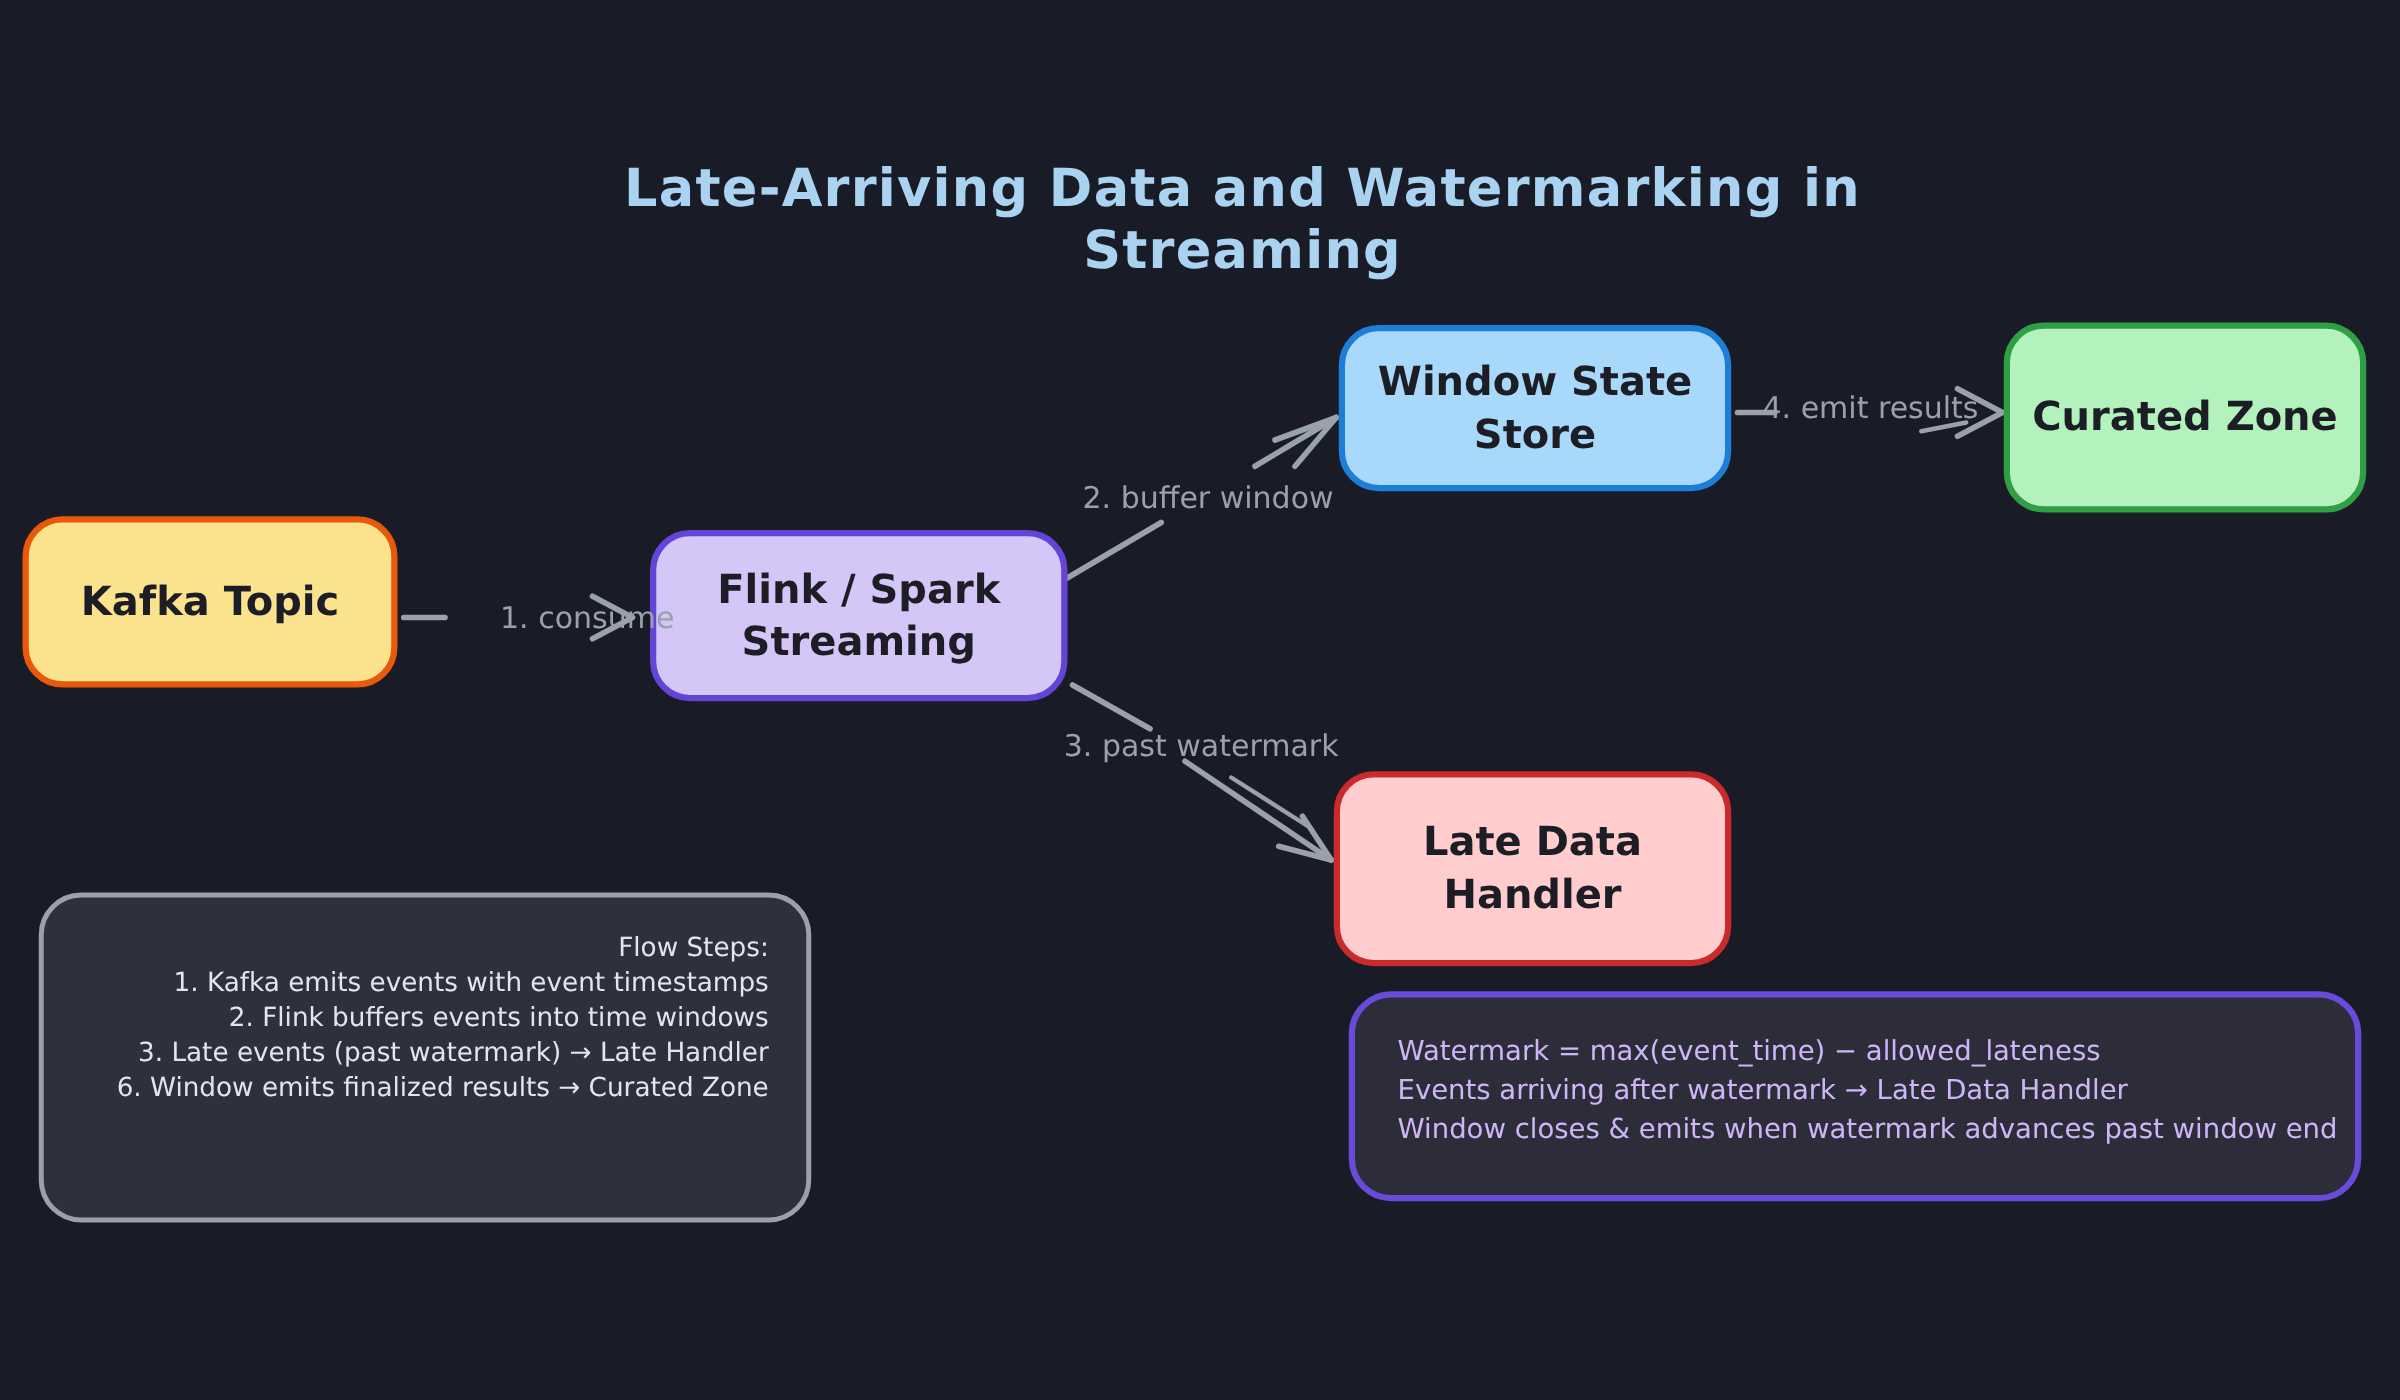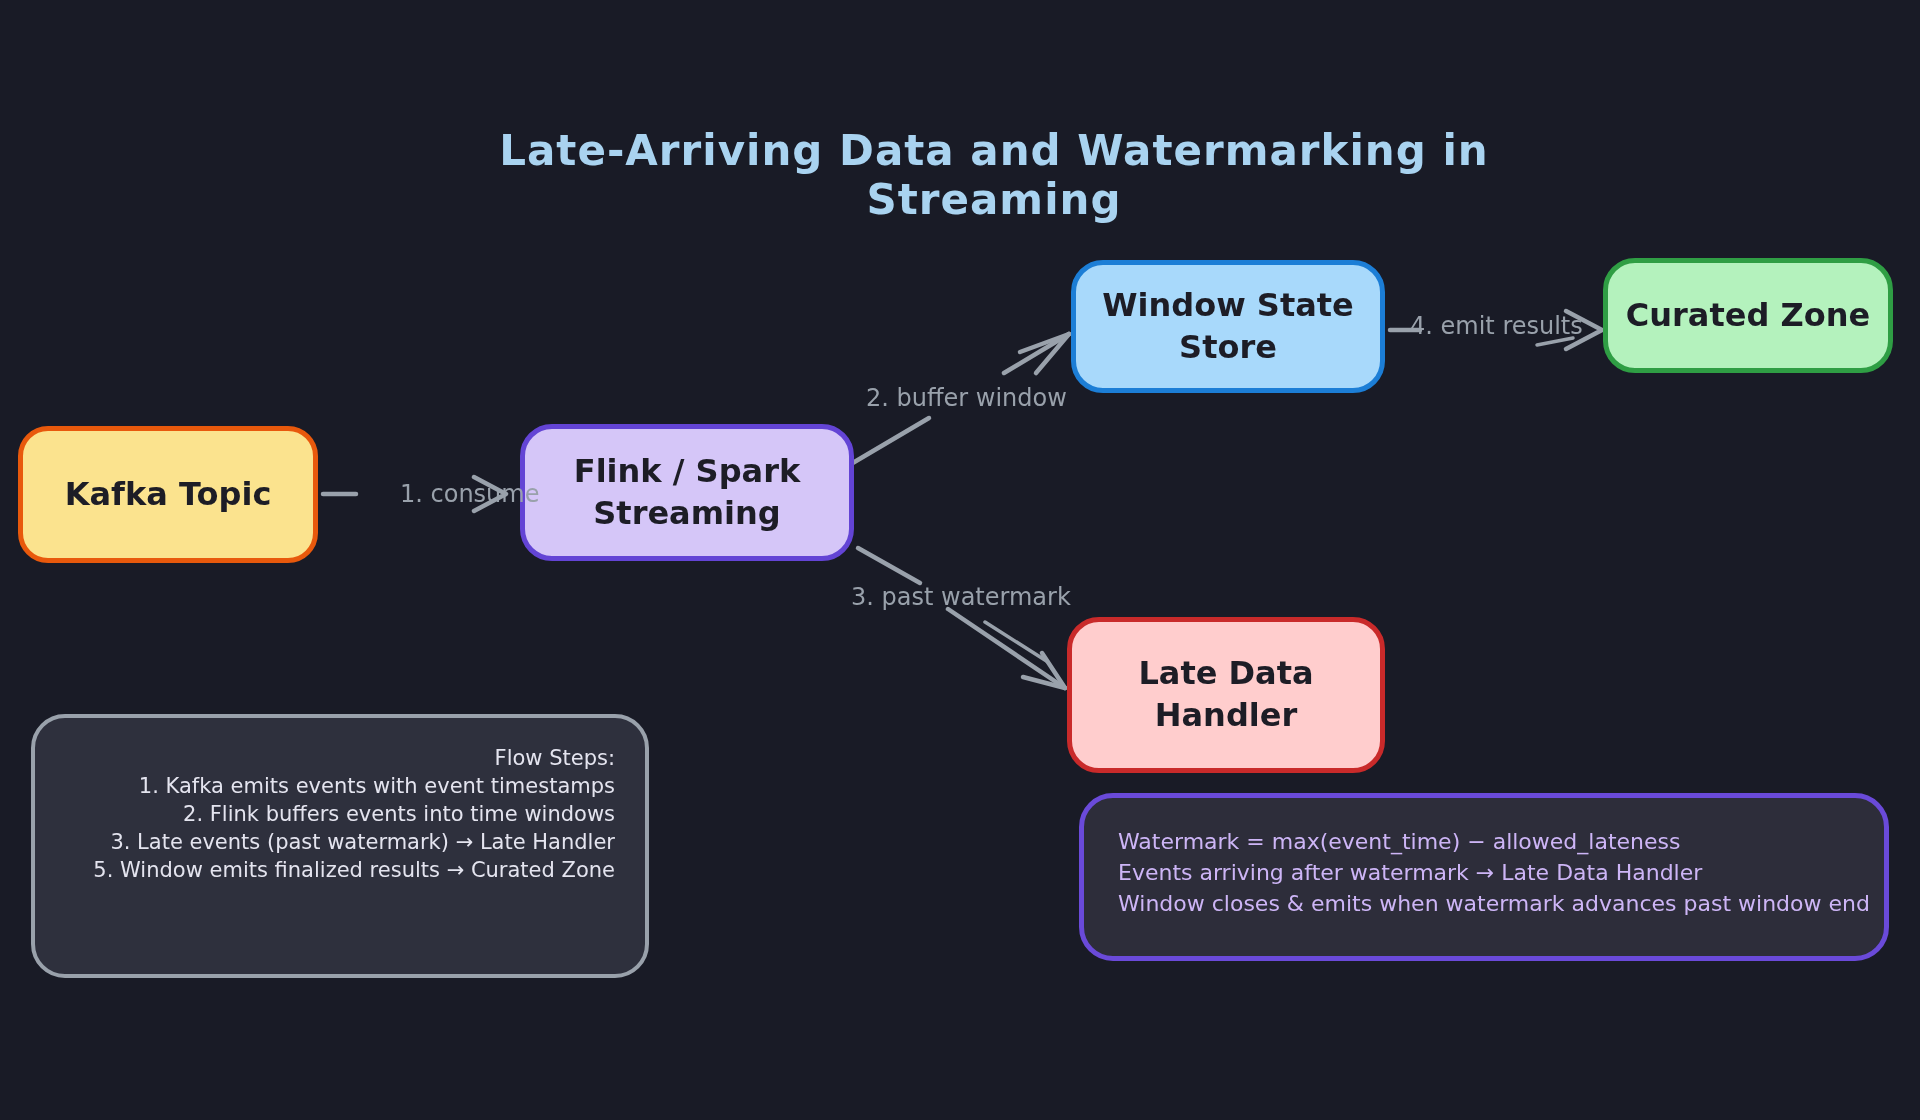--- a/index.html
+++ b/index.html
@@ -13,24 +13,24 @@
     font-size:42px;font-weight:bold;letter-spacing:1px;color:#A9D3F0;
   }
   svg.arrows{position:absolute;left:0;top:0;width:1920px;height:1120px;}
   .node{
     position:absolute;box-sizing:border-box;
     border:5px solid #000;border-radius:32px;
     display:flex;flex-direction:column;align-items:center;justify-content:center;
     font-weight:bold;font-size:32px;line-height:1.3;color:#1D1D26;
   }
   .node .nline{white-space:nowrap;}
-  .node-kafka  {left:18px;  top:426px; width:300px; height:137px;border-radius:30px;}
+  .node-kafka  {left:18px;  top:413px; width:300px; height:137px;}
   .node-flink  {left:520px; top:424px; width:334px; height:137px;}
   .node-wss    {left:1071px;top:260px; width:314px; height:133px;}
-  .node-curated{left:1603px;top:258px; width:290px; height:115px;}
+  .node-curated{left:1603px;top:258px; width:290px; height:152px;}
   .node-ldh    {left:1067px;top:617px; width:318px; height:156px;}
   .edge-label{
     position:absolute;color:#99A1AB;font-size:24px;white-space:nowrap;
   }
   .lbl-consume{left:356px;top:480px;margin-left:44px;}
   .lbl-buffer {left:866px;top:384px;}
   .lbl-late   {left:851px;top:583px;}
   .lbl-emit   {left:1410px;top:312px;}
   .note{
     position:absolute;box-sizing:border-box;border-style:solid;border-radius:34px;
@@ -108,21 +108,21 @@
   <div class="edge-label lbl-consume" style="color: rgb(153, 161, 171);">1. consume</div>
   <div class="edge-label lbl-buffer" style="color: rgb(153, 161, 171);">2. buffer window</div>
   <div class="edge-label lbl-late" style="color: rgb(153, 161, 171);">3. past watermark</div>
   <div class="edge-label lbl-emit" style="color: rgb(153, 161, 171);">4. emit results</div>
 
   <div class="note note-flow" style="background-color: rgb(46, 48, 61); border-color: rgb(153, 161, 171); color: rgb(228, 228, 239);">
     <div class="line">Flow Steps:</div>
     <div class="line">1. Kafka emits events with event timestamps</div>
     <div class="line">2. Flink buffers events into time windows</div>
     <div class="line">3. Late events (past watermark) → Late Handler</div>
-    <div class="line">5. Window emits finalized results → Curated Zone</div>
+    <div class="line">6. Window emits finalized results → Curated Zone</div>
   </div>
 
   <div class="note note-wm" style="background-color: rgb(45, 45, 58); border-color: rgb(106, 74, 217); color: rgb(205, 181, 246);">
     <div class="line">Watermark = max(event_time) − allowed_lateness</div>
     <div class="line">Events arriving after watermark → Late Data Handler</div>
     <div class="line">Window closes &amp; emits when watermark advances past window end</div>
   </div>
 
 </div>
 

